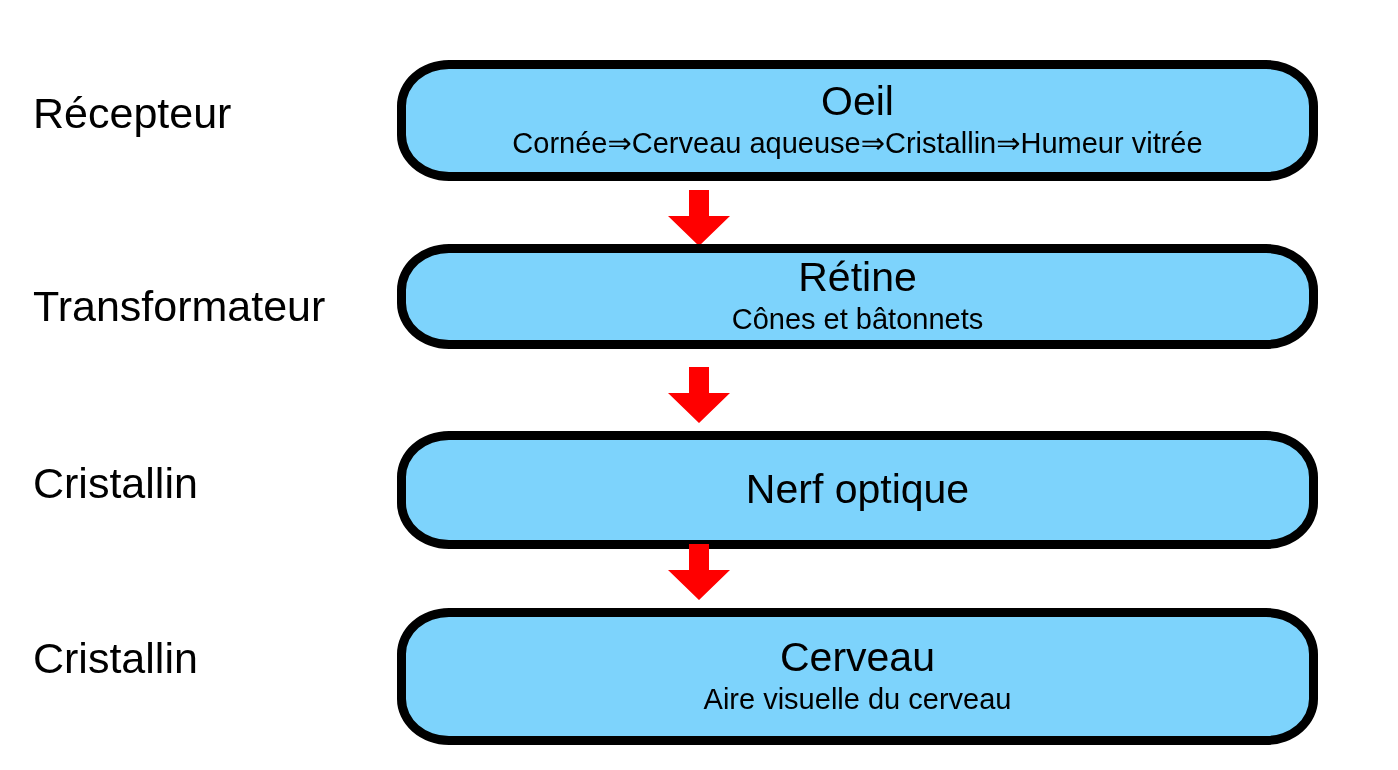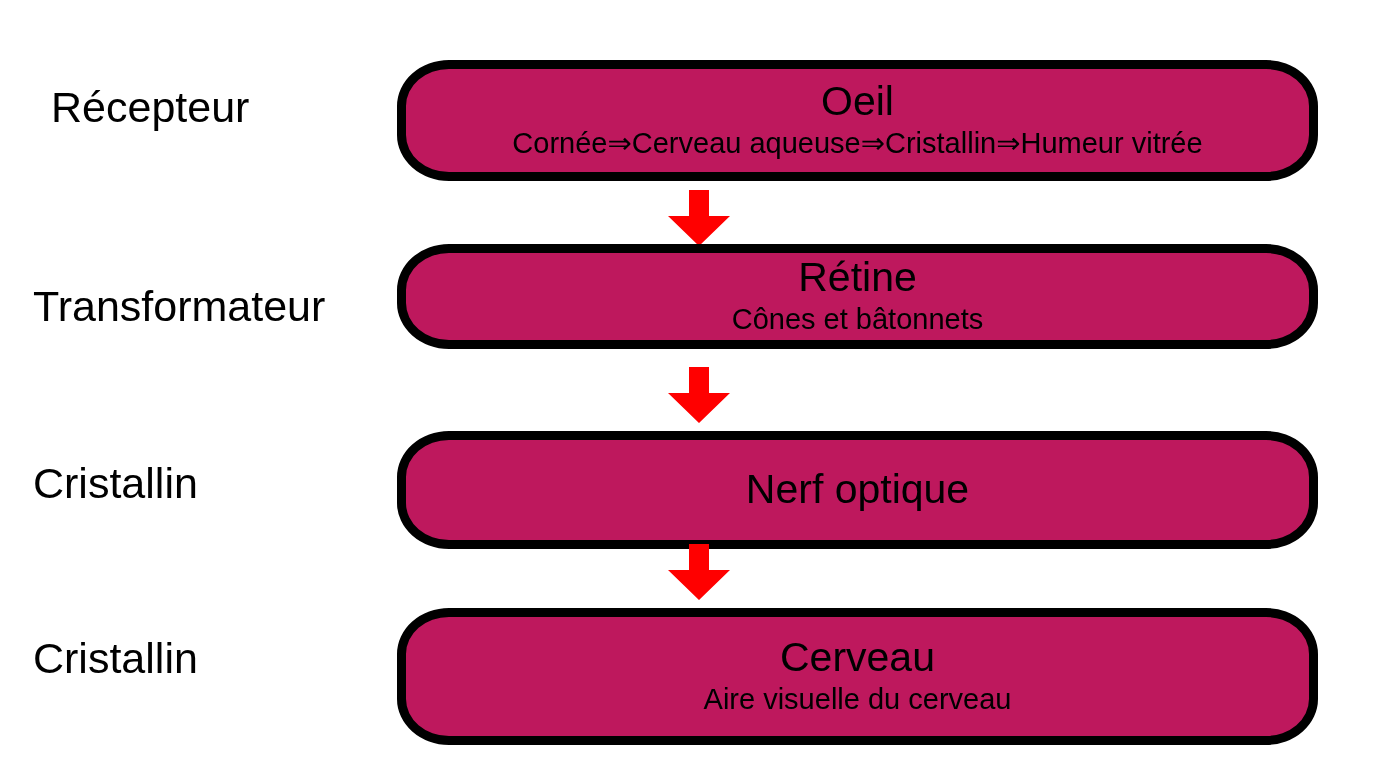--- a/index.html
+++ b/index.html
@@ -29,21 +29,21 @@
     color: #000000;
     font-weight: 400;
   }
 
   
   .flow-box {
     position: absolute;
     left: 397px;
     width: 921px;
     box-sizing: border-box;
-    background: #be185d;
+    background: #7dd3fc;
     border: 9px solid #000000;
     border-radius: 52px / 46px;
     display: flex;
     flex-direction: column;
     align-items: center;
     justify-content: center;
   }
   .box-title {
     font-size: 41px;
     line-height: 1.05;
@@ -63,21 +63,21 @@
     position: absolute;
     left: 50%;
   }
   .arrow svg { display: block; }
 </style>
 </head>
 <body>
 
 <div id="canvas">
 
-  <div class="stage-label" style="top:86px;margin-left:18px;">Récepteur</div>
+  <div class="stage-label" style="top:92px;">Récepteur</div>
 
   <div class="flow-box" style="top:60px; height:121px;">
     <div class="box-title">Oeil</div>
     <div class="box-sub">Cornée⇒Cerveau aqueuse⇒Cristallin⇒Humeur vitrée</div>
   </div>
 
   <div class="arrow" style="top:190px; margin-left:-31px;">
     <svg width="62" height="56" viewBox="0 0 62 56" aria-hidden="true">
       <polygon points="21,0 41,0 41,26 62,26 31,56 0,26 21,26" fill="#FF0000"></polygon>
     </svg>

